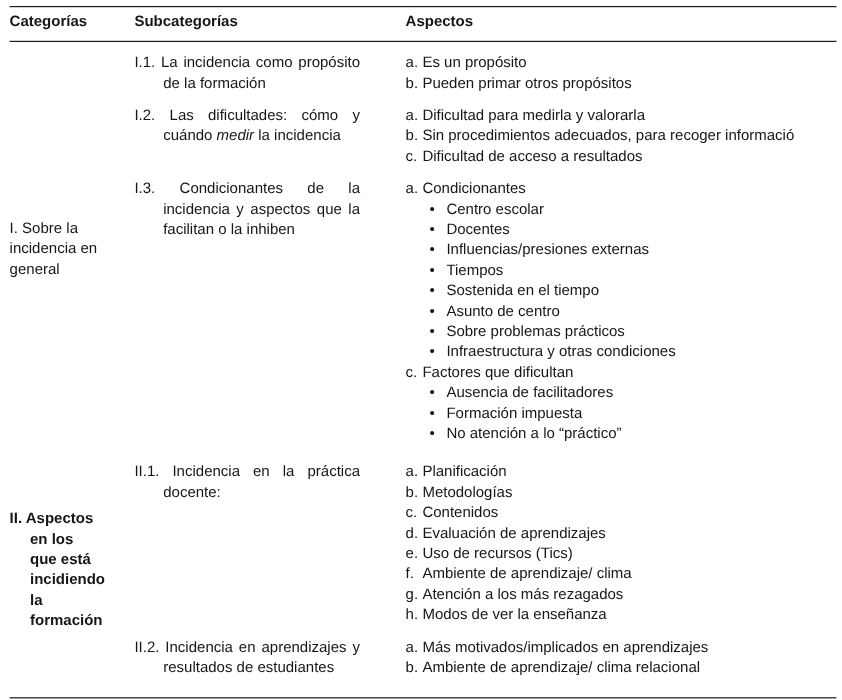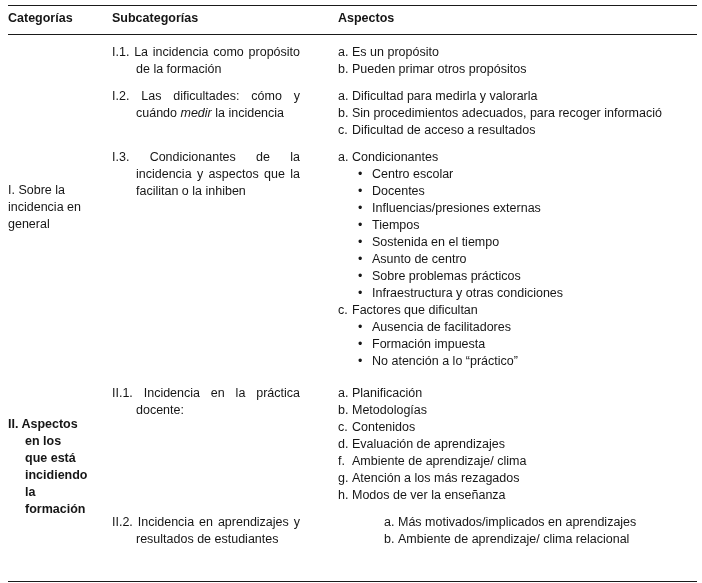--- a/index.html
+++ b/index.html
@@ -24,21 +24,21 @@
 
   .group { display: flex; align-items: center; }
   .group + .group { margin-top: 15px; }
   .category { width: 104px; flex: none; padding-right: 6px; }
   .g1 .cat-inner { width: 96px; }
   .g2 .cat-inner { width: 70px; padding-left: 17px; text-indent: -17px; font-weight: bold; }
 
   .rows { flex: 1; min-width: 0; }
   .row { display: flex; }
   .row + .row { margin-top: 10px; }
-  .g2 .row + .row { margin-top: 10px; gap: 46px; }
+  .g2 .row + .row { margin-top: 10px; }
 
   .sub {
     width: 226px; flex: none;
     padding: 0 38px 0 24px; text-indent: -24px;
     text-align: justify;
   }
   .sub .it { font-style: italic; }
 
   .aspects { flex: 1; min-width: 0; overflow: hidden; }
   .aline { white-space: nowrap; overflow: hidden; }
@@ -102,20 +102,21 @@
           <div class="cat-inner"><span class="cat-m">II.</span><span class="cat-l"> Aspectos en los que está incidiendo la formación</span></div>
         </div>
         <div class="rows">
           <div class="row">
             <div class="sub"><span>II.1. Incidencia en la práctica docente:</span></div>
             <div class="aspects">
               <div class="aline"><span class="m">a.</span><span class="t">Planificación</span></div>
               <div class="aline"><span class="m">b.</span><span class="t">Metodologías</span></div>
               <div class="aline"><span class="m">c.</span><span class="t">Contenidos</span></div>
               <div class="aline"><span class="m">d.</span><span class="t">Evaluación de aprendizajes</span></div>
+              <div class="aline"><span class="m">e.</span><span class="t">Uso de recursos (Tics)</span></div>
               <div class="aline"><span class="m">f.</span><span class="t">Ambiente de aprendizaje/ clima</span></div>
               <div class="aline"><span class="m">g.</span><span class="t">Atención a los más rezagados</span></div>
               <div class="aline"><span class="m">h.</span><span class="t">Modos de ver la enseñanza</span></div>
             </div>
           </div>
           <div class="row">
             <div class="sub"><span>II.2. Incidencia en aprendizajes y resultados de estudiantes</span></div>
             <div class="aspects">
               <div class="aline"><span class="m">a.</span><span class="t">Más motivados/implicados en aprendizajes</span></div>
               <div class="aline"><span class="m">b.</span><span class="t">Ambiente de aprendizaje/ clima relacional</span></div>

